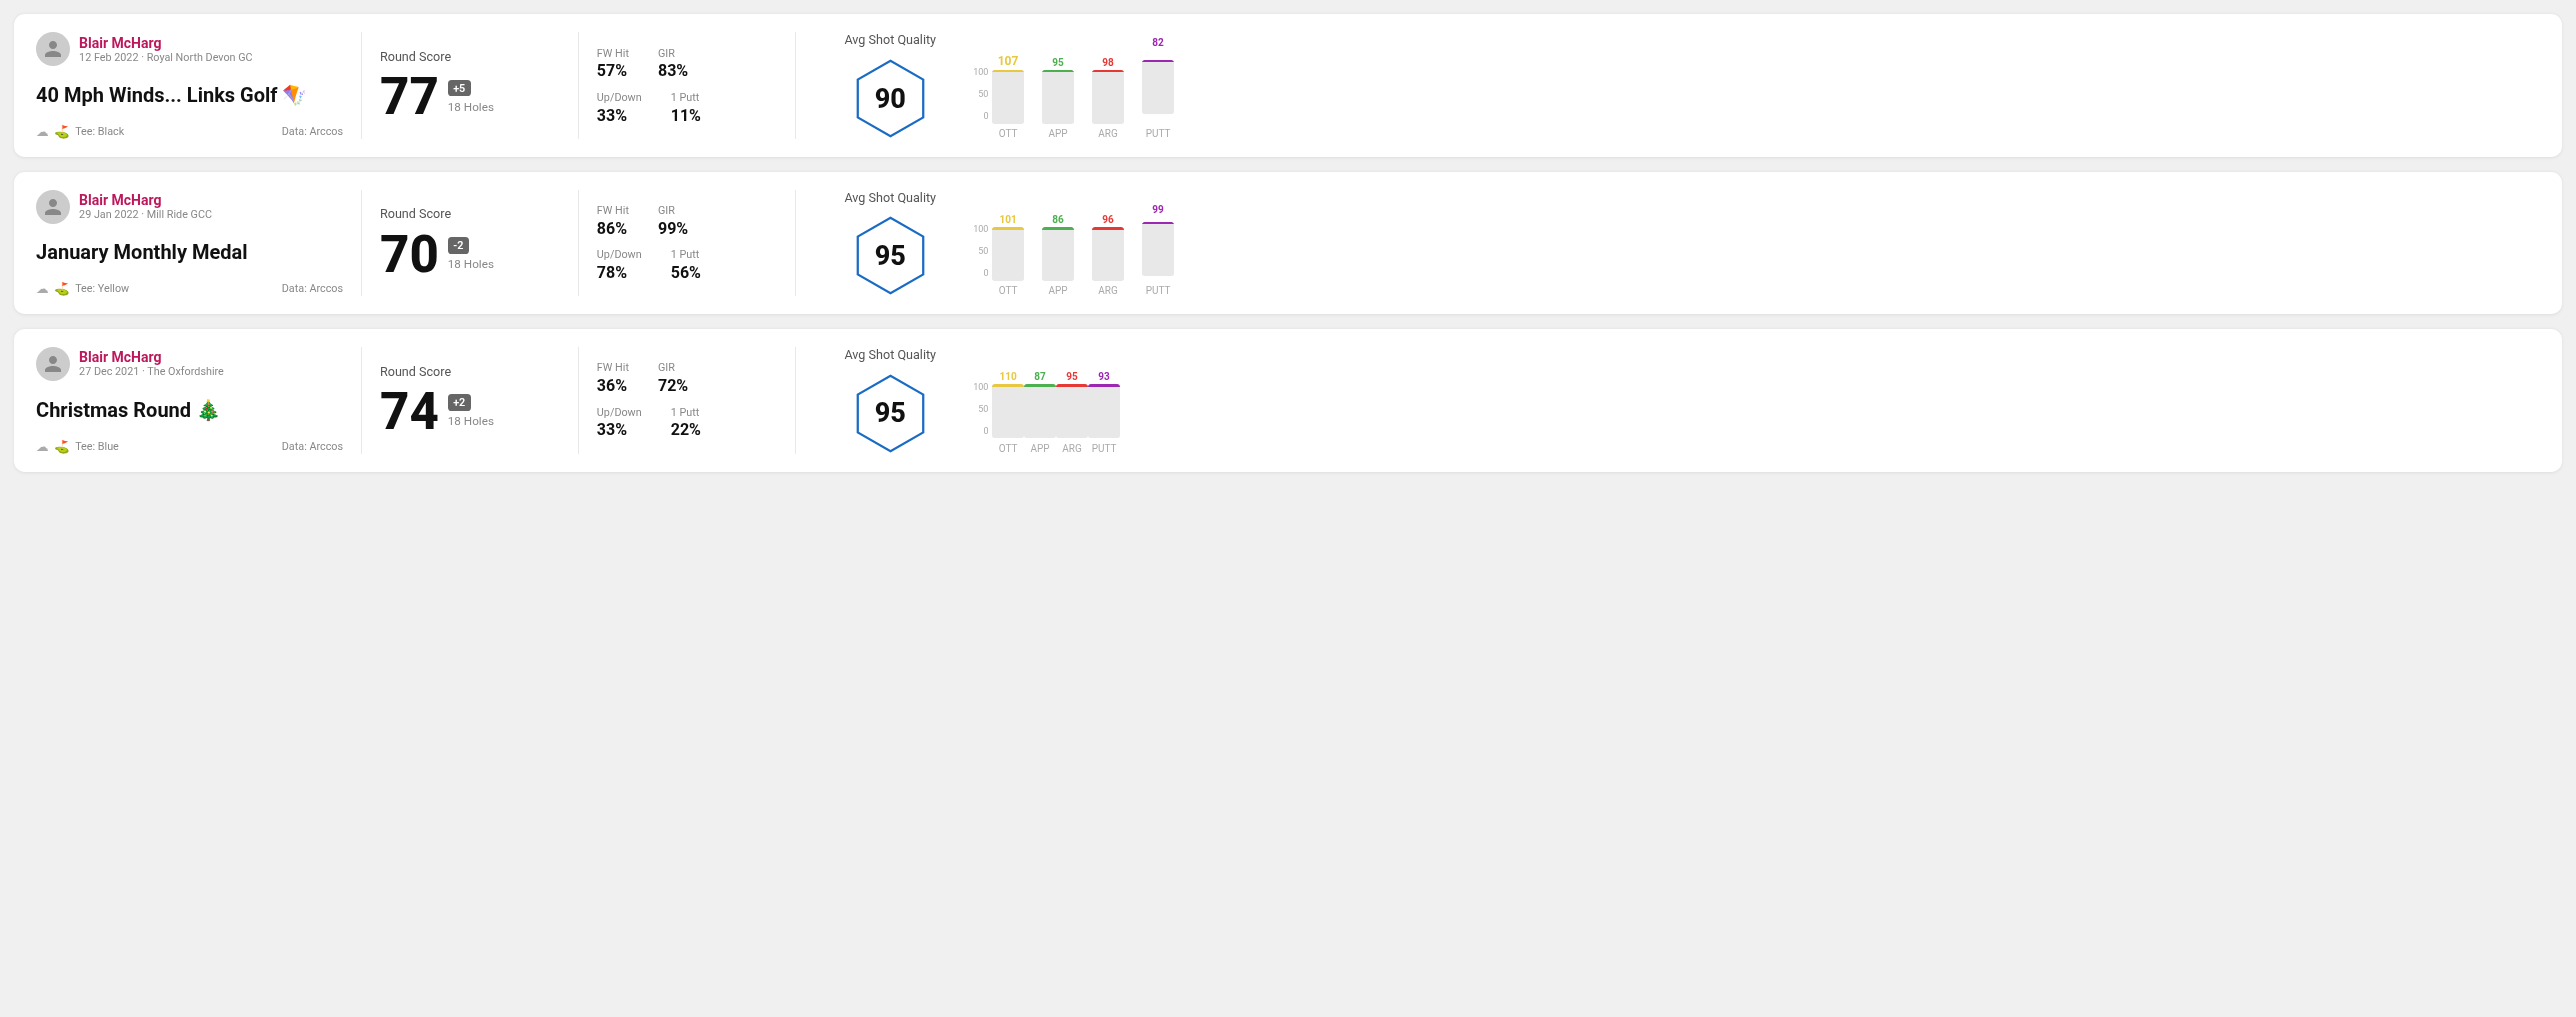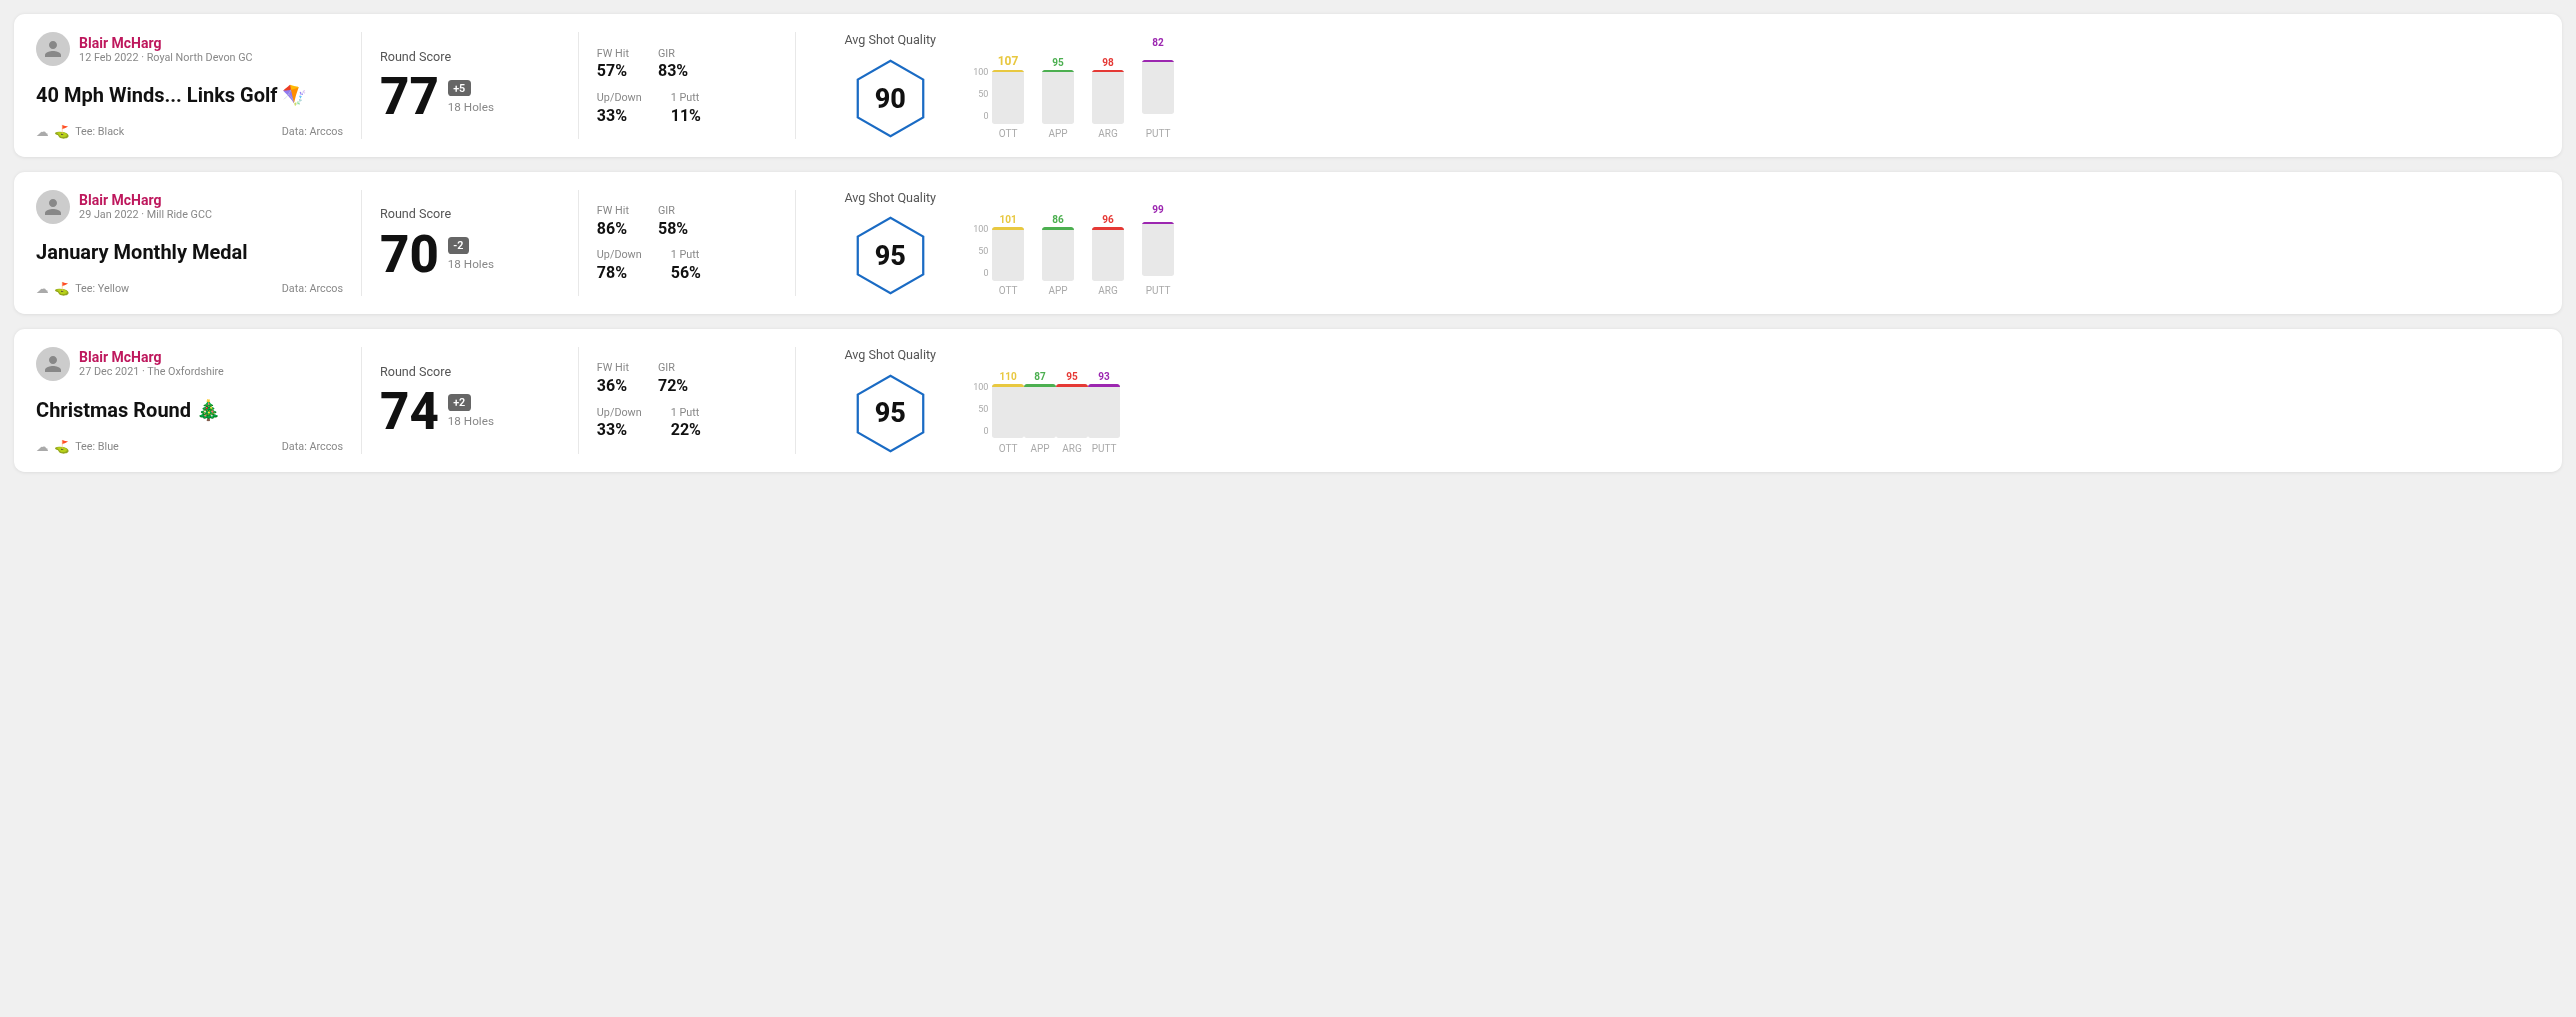--- a/index.html
+++ b/index.html
@@ -314,21 +314,21 @@
       </div>
       <div class="divider"></div>
       <div class="stats-section">
         <div class="stats-row">
           <div class="stat-item">
             <span class="stat-label">FW Hit</span>
             <span class="stat-value">86%</span>
           </div>
           <div class="stat-item">
             <span class="stat-label">GIR</span>
-            <span class="stat-value">58%</span>
+            <span class="stat-value">99%</span>
           </div>
         </div>
         <div class="stats-row">
           <div class="stat-item">
             <span class="stat-label">Up/Down</span>
             <span class="stat-value">78%</span>
           </div>
           <div class="stat-item">
             <span class="stat-label">1 Putt</span>
             <span class="stat-value">56%</span>

